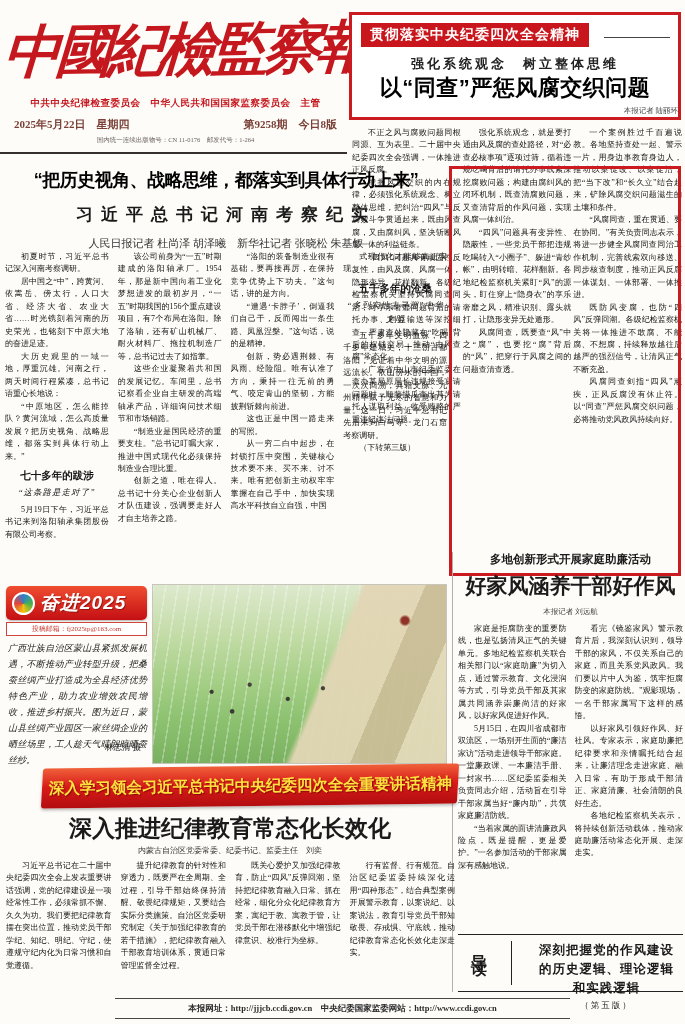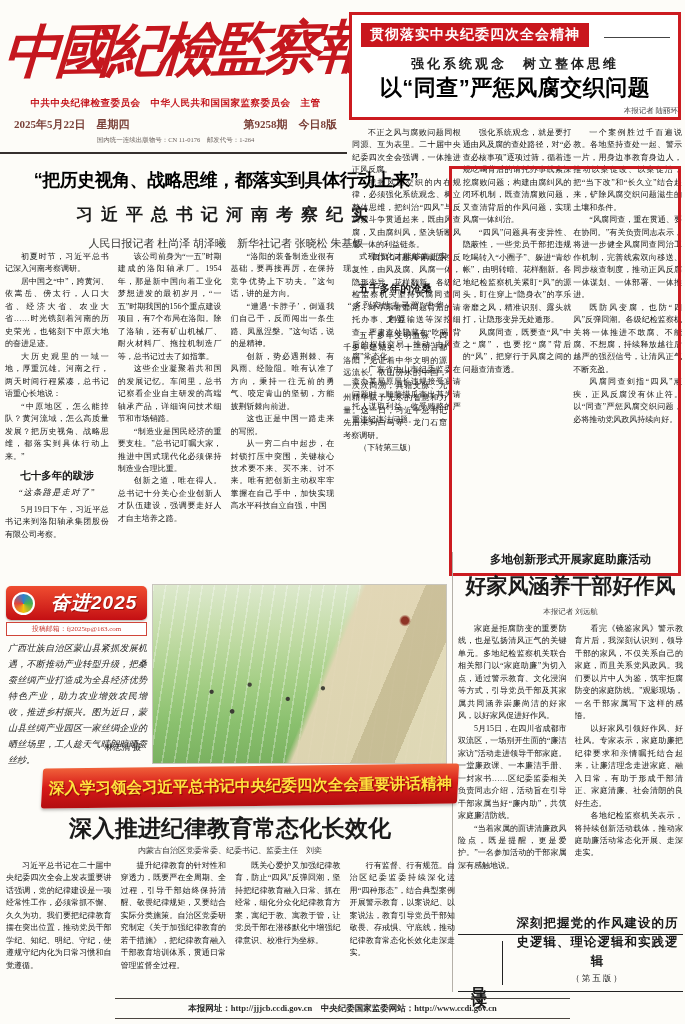--- a/index.html
+++ b/index.html
@@ -34,21 +34,21 @@
   .quote{font-size:8.5px;font-style:italic;text-align:center;letter-spacing:1px;margin:0 0 4px;text-indent:0;color:#222}
   
   .main-art{position:absolute;left:5px;top:168px;width:442px}
   .main-headline{text-align:center;font-family:"Liberation Sans",sans-serif;font-weight:900;font-size:18px;
                  letter-spacing:-.5px;white-space:nowrap;color:#000}
   .main-sub{text-align:center;font-size:17px;font-weight:bold;letter-spacing:8px;margin-top:11px}
   .main-byline{text-align:center;font-size:11px;color:#333;margin-top:10px}
   .main-cols{display:flex;gap:9px;height:306px}
   
   .fj-logo{position:absolute;left:6px;top:586px;width:141px;height:34px;border-radius:5px;
-           background:linear-gradient(180deg,#ef4d30,#c40f13);display:flex;align-items:center;gap:16px;padding:0 6px;
+           background:linear-gradient(180deg,#ef4d30,#c40f13);display:flex;align-items:center;gap:5px;padding:0 6px;
            box-shadow:0 1px 2px rgba(0,0,0,.3)}
   .fj-globe{width:23px;height:23px;border-radius:50%;border:2px solid #fff;flex:none;
             background:conic-gradient(#2e7fd0,#46b14e,#f4c20d,#e2453c,#2e7fd0)}
   .fj-text{color:#fff;font-family:"Liberation Sans",sans-serif;font-weight:900;font-style:italic;font-size:19px;
            letter-spacing:1px;text-shadow:1px 1px 0 rgba(90,0,0,.5)}
   .fj-mail{position:absolute;left:6px;top:622px;width:141px;border:1px solid #d0453a;color:#c8352c;
            font-size:7px;text-align:center;padding:1px 0;background:#fff}
   .photo-caption{position:absolute;left:8px;top:640px;width:139px;font-size:9px;line-height:1.78;
                  font-style:italic;text-align:justify;color:#222}
   .photo-credit{position:absolute;left:8px;top:742px;width:139px;text-align:right;font-size:8.5px;padding-right:6px}
@@ -65,21 +65,21 @@
       linear-gradient(180deg,#dde9cd,#c3dca7 28%,#a4ce85 55%,#8ac06e 78%,#7ab160)}
   .v-divider{position:absolute;left:452px;top:552px;width:1px;height:440px;background:#b5b0a8}
   
   .fam{position:absolute;left:458px;top:552px;width:225px}
   .fam-kicker{text-align:center;font-family:"Liberation Sans",sans-serif;font-weight:bold;font-size:11.5px}
   .fam-headline{text-align:center;font-family:"Liberation Sans",sans-serif;font-weight:900;font-size:21px;margin-top:5px}
   .fam-byline{text-align:center;font-size:7.5px;color:#444;margin:7px 0 6px}
   .fam-cols{display:flex;gap:8px;height:288px}
   
   .daodu{position:absolute;left:458px;top:934px;width:225px;height:58px;border-top:1.5px solid #222;
-         border-bottom:1.5px solid #222;display:flex;align-items:flex-end;gap:13px;padding:6px 4px}
+         border-bottom:1.5px solid #222;display:flex;align-items:flex-start;gap:22px;padding:6px 4px}
   .daodu-label{writing-mode:vertical-rl;font-size:16px;font-weight:bold;letter-spacing:6px;padding-left:6px}
   .daodu-sep{width:1px;align-self:stretch;background:#222}
   .daodu-title{flex:1;text-align:center;font-size:12.5px;font-weight:bold;line-height:1.5;letter-spacing:1px}
   .daodu-page{font-size:8.5px;font-weight:normal;letter-spacing:2px;margin-top:2px}
   
   .banner{position:absolute;left:42px;top:766px;width:416px;height:40px;border-radius:3px;
           background:linear-gradient(180deg,#f0613a 0%,#d71a18 48%,#b30d10 100%);
           transform:rotate(-.7deg) skewX(-4deg);display:flex;align-items:center;justify-content:center;
           box-shadow:0 2px 3px rgba(0,0,0,.25)}
   .banner span{transform:skewX(4deg);color:#ffe23e;font-family:"Liberation Sans",sans-serif;font-weight:900;

